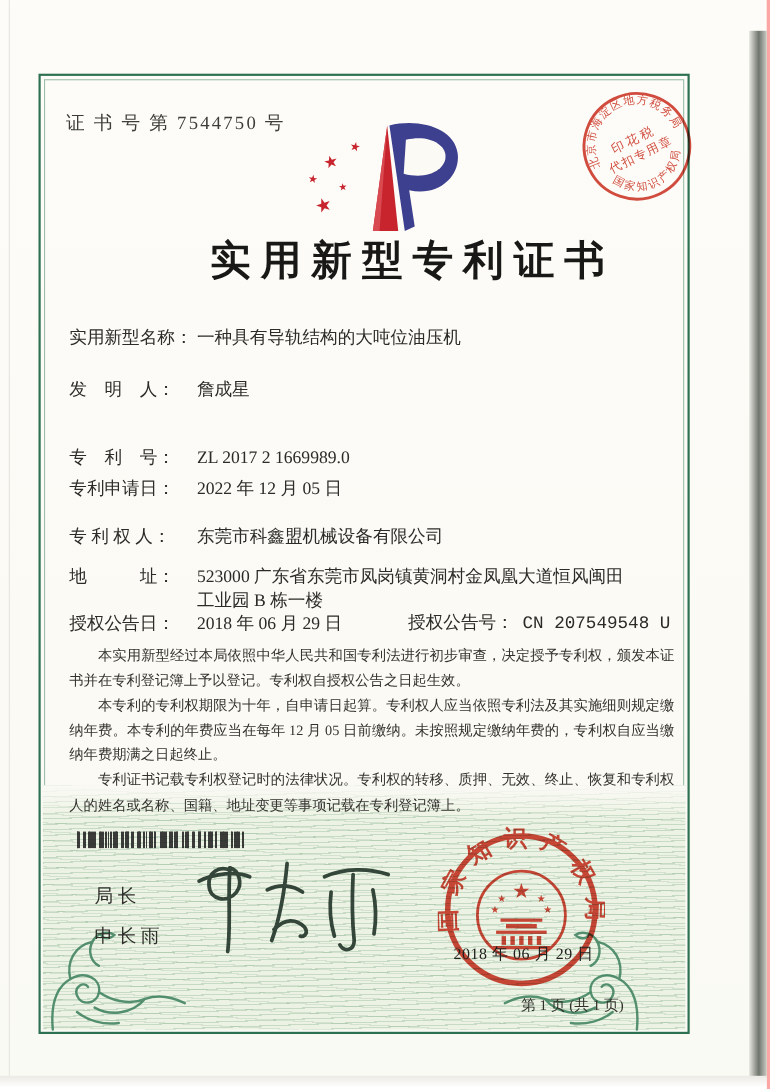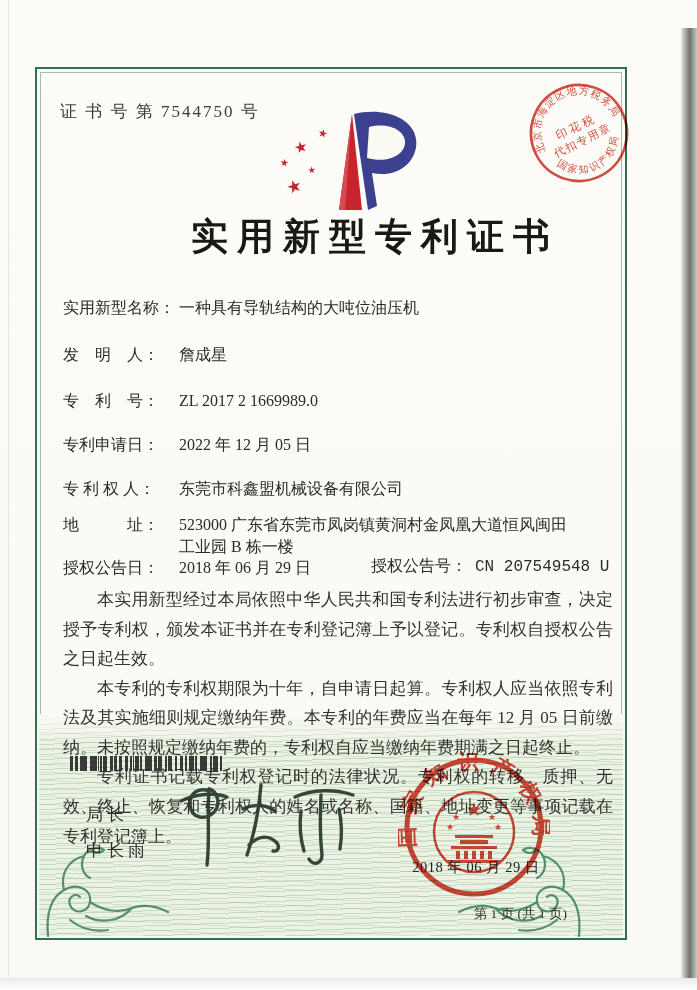--- a/index.html
+++ b/index.html
@@ -42,26 +42,26 @@
   .logo{position:absolute;left:272px;top:110px;width:150px;height:103px;}
 
   .title{position:absolute;left:35px;top:212px;width:680px;text-align:center;
          font-size:37px;font-weight:700;color:#181816;letter-spacing:9px;}
 
   .fields{position:absolute;left:63px;top:0;width:552px;font-size:16px;color:#2b2b27;}
   .frow{position:absolute;display:flex;width:552px;line-height:1.35;}
   .flabel{flex:0 0 116px;white-space:pre;}
   .fvalue{flex:1;}
   .fvalue.pre{white-space:pre-line;}
-  .r1{top:297px}.r2{top:344px}.r3{top:390px}.r4{top:434px}.r5{top:478px}.r6{top:514px}.r7{top:557px}
+  .r1{top:297px}.r2{top:344px}.r3{top:406px}.r4{top:434px}.r5{top:478px}.r6{top:514px}.r7{top:557px}
   .half-a{flex:0 0 308px;display:flex;align-items:center;}
   .half-b{flex:1;display:flex;font-family:Liberation Mono, monospace;}
   .half-b .flabel{flex:0 0 104px;}
 
-  .paras{position:absolute;left:63px;top:585px;width:550px;font-size:17px;
+  .paras{position:absolute;left:63px;top:585px;width:550px;font-size:13px;
          line-height:1.74;color:#33332e;text-align:justify;}
   .paras p{margin:0;text-indent:2em;}
 
   .director{position:absolute;left:86px;font-size:17px;color:#2c2c28;letter-spacing:4px;}
   .director.t1{top:803px}
   .director.t2{top:839px}
 
   .signature{position:absolute;left:163px;top:763px;width:210px;height:115px;}
 
   .seal{position:absolute;left:398px;top:750px;width:152px;height:152px;

